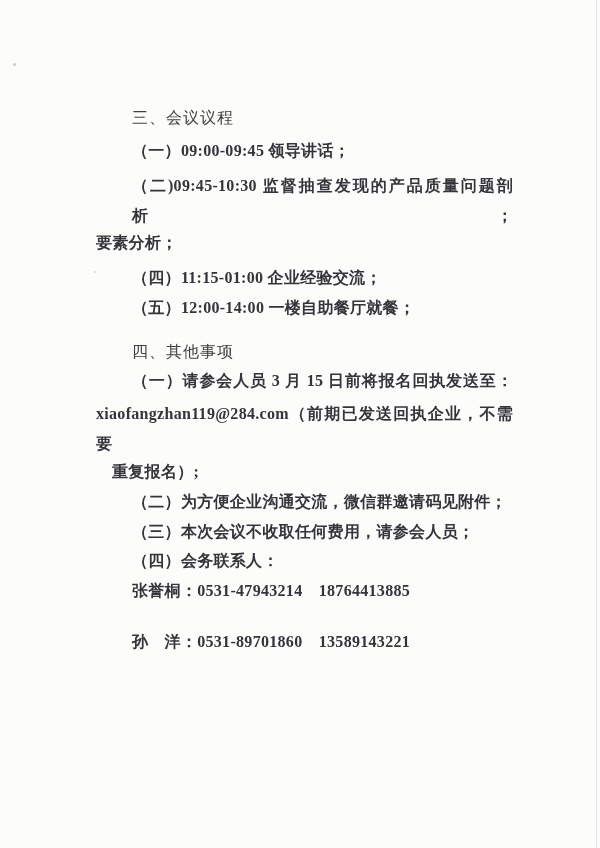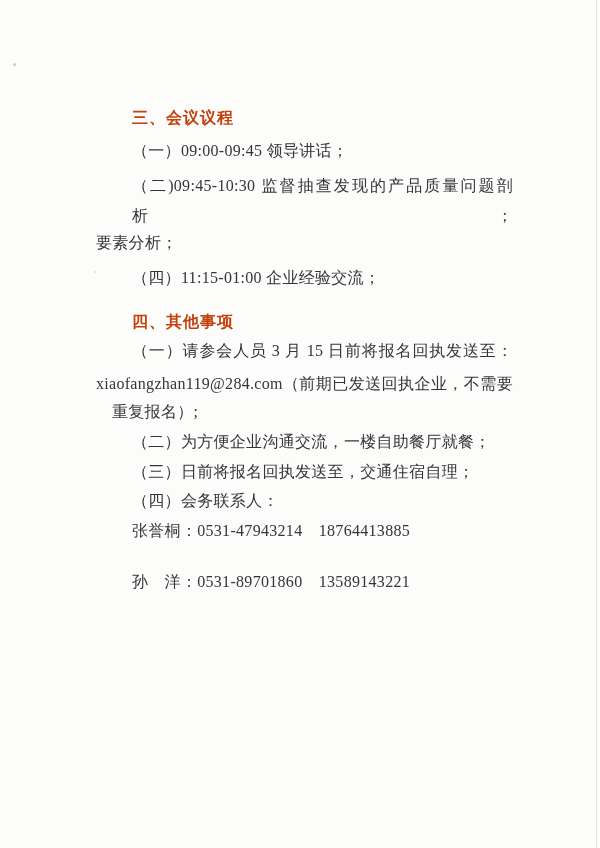--- a/index.html
+++ b/index.html
@@ -31,26 +31,27 @@
     position: absolute;
     left: 96px;
     top: 103px;
     width: 417px;
     font-size: 16px;
   }
   .line {
     line-height: 30px;
     white-space: nowrap;
     letter-spacing: 0.3px;
+    font-weight: bold;
   }
   .indent { padding-left: 36px; }
   .bold {
-    font-weight: 700;
+    font-weight: 400;
     letter-spacing: 1px;
-    color: #c2410c;
+    color: #404040;
   }
   
   .fill {
     white-space: normal;
     text-align: justify;
     text-align-last: justify;
   }
   .mt3  { margin-top: 3px; }
   .mt5  { margin-top: 5px; }
   .mt6  { margin-top: 14px; }
@@ -66,24 +67,25 @@
   <div class="scan-edge"></div>
   <div class="speck speck-1"></div>
   <div class="speck speck-2"></div>
 
   <div class="content">
     <div class="line indent bold">三、会议议程</div>
     <div class="line indent mt3">（一）09:00-09:45 领导讲话；</div>
     <div class="line indent fill mt5">（二)09:45-10:30 监督抽查发现的产品质量问题剖析；</div>
     <div class="line mtn3">要素分析；</div>
     <div class="line indent mt5">（四）11:15-01:00 企业经验交流；</div>
+    <div class="line indent">（五）12:00-14:00 一楼自助餐厅就餐；</div>
 
     <div class="line indent bold mt6">四、其他事项</div>
     <div class="line indent fill mtn1">（一）请参会人员 3 月 15 日前将报名回执发送至：</div>
     <div class="line fill mt3">xiaofangzhan119@284.com（前期已发送回执企业，不需要</div>
     <div class="line mtn2">重复报名）;</div>
-    <div class="line indent">（二）为方便企业沟通交流，一楼自助餐厅就餐；</div>
-    <div class="line indent">（三）日前将报名回执发送至，交通住宿自理；</div>
+    <div class="line indent">（二）为方便企业沟通交流，微信群邀请码见附件；</div>
+    <div class="line indent">（三）本次会议不收取任何费用，请参会人员；</div>
     <div class="line indent mtn1">（四）会务联系人：</div>
     <div class="line indent">张誉桐：0531-47943214　18764413885</div>
     <div class="line indent mt21">孙　洋：0531-89701860　13589143221</div>
   </div>
 </div>
 
 </body></html>

